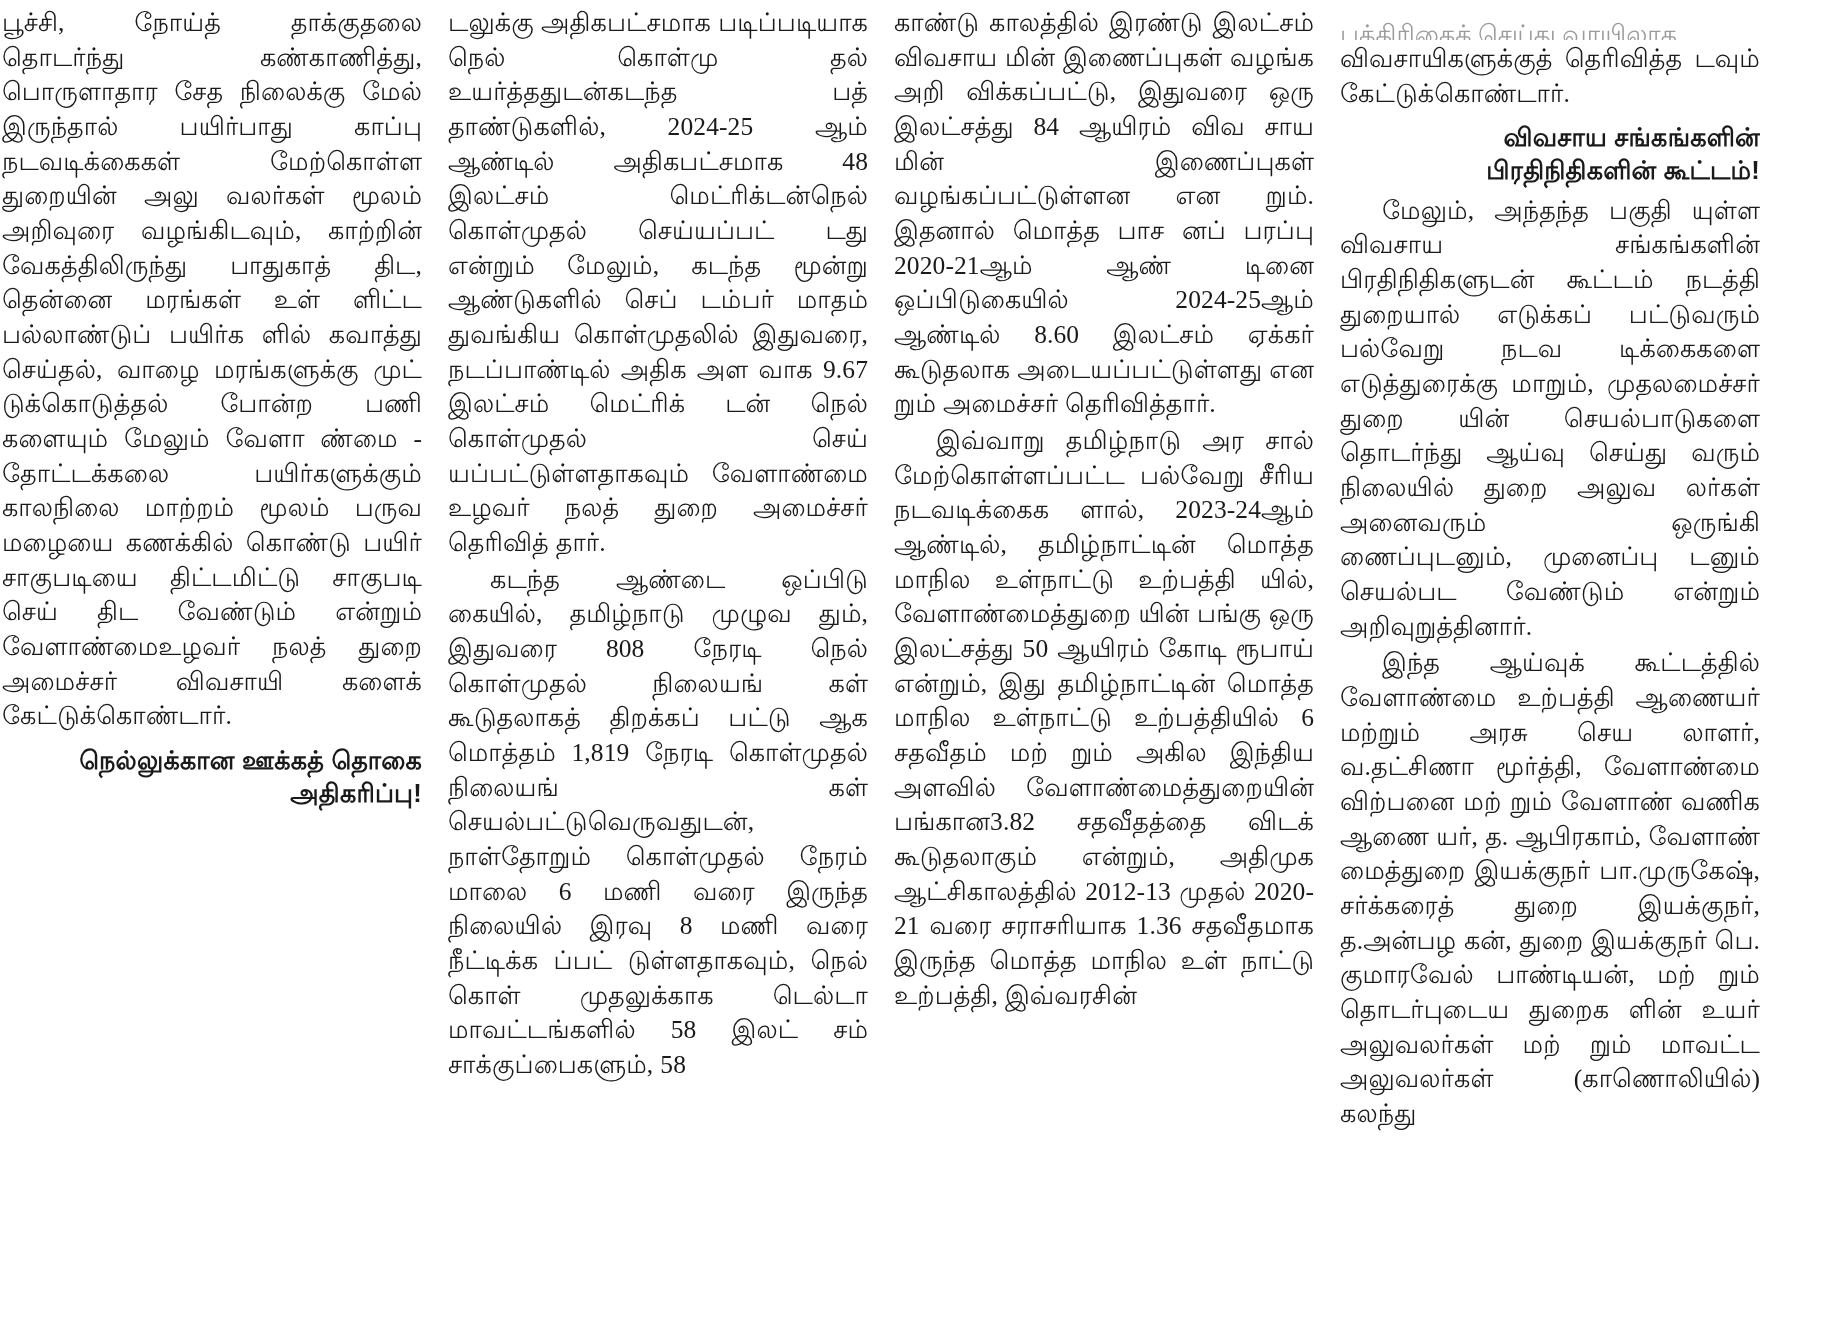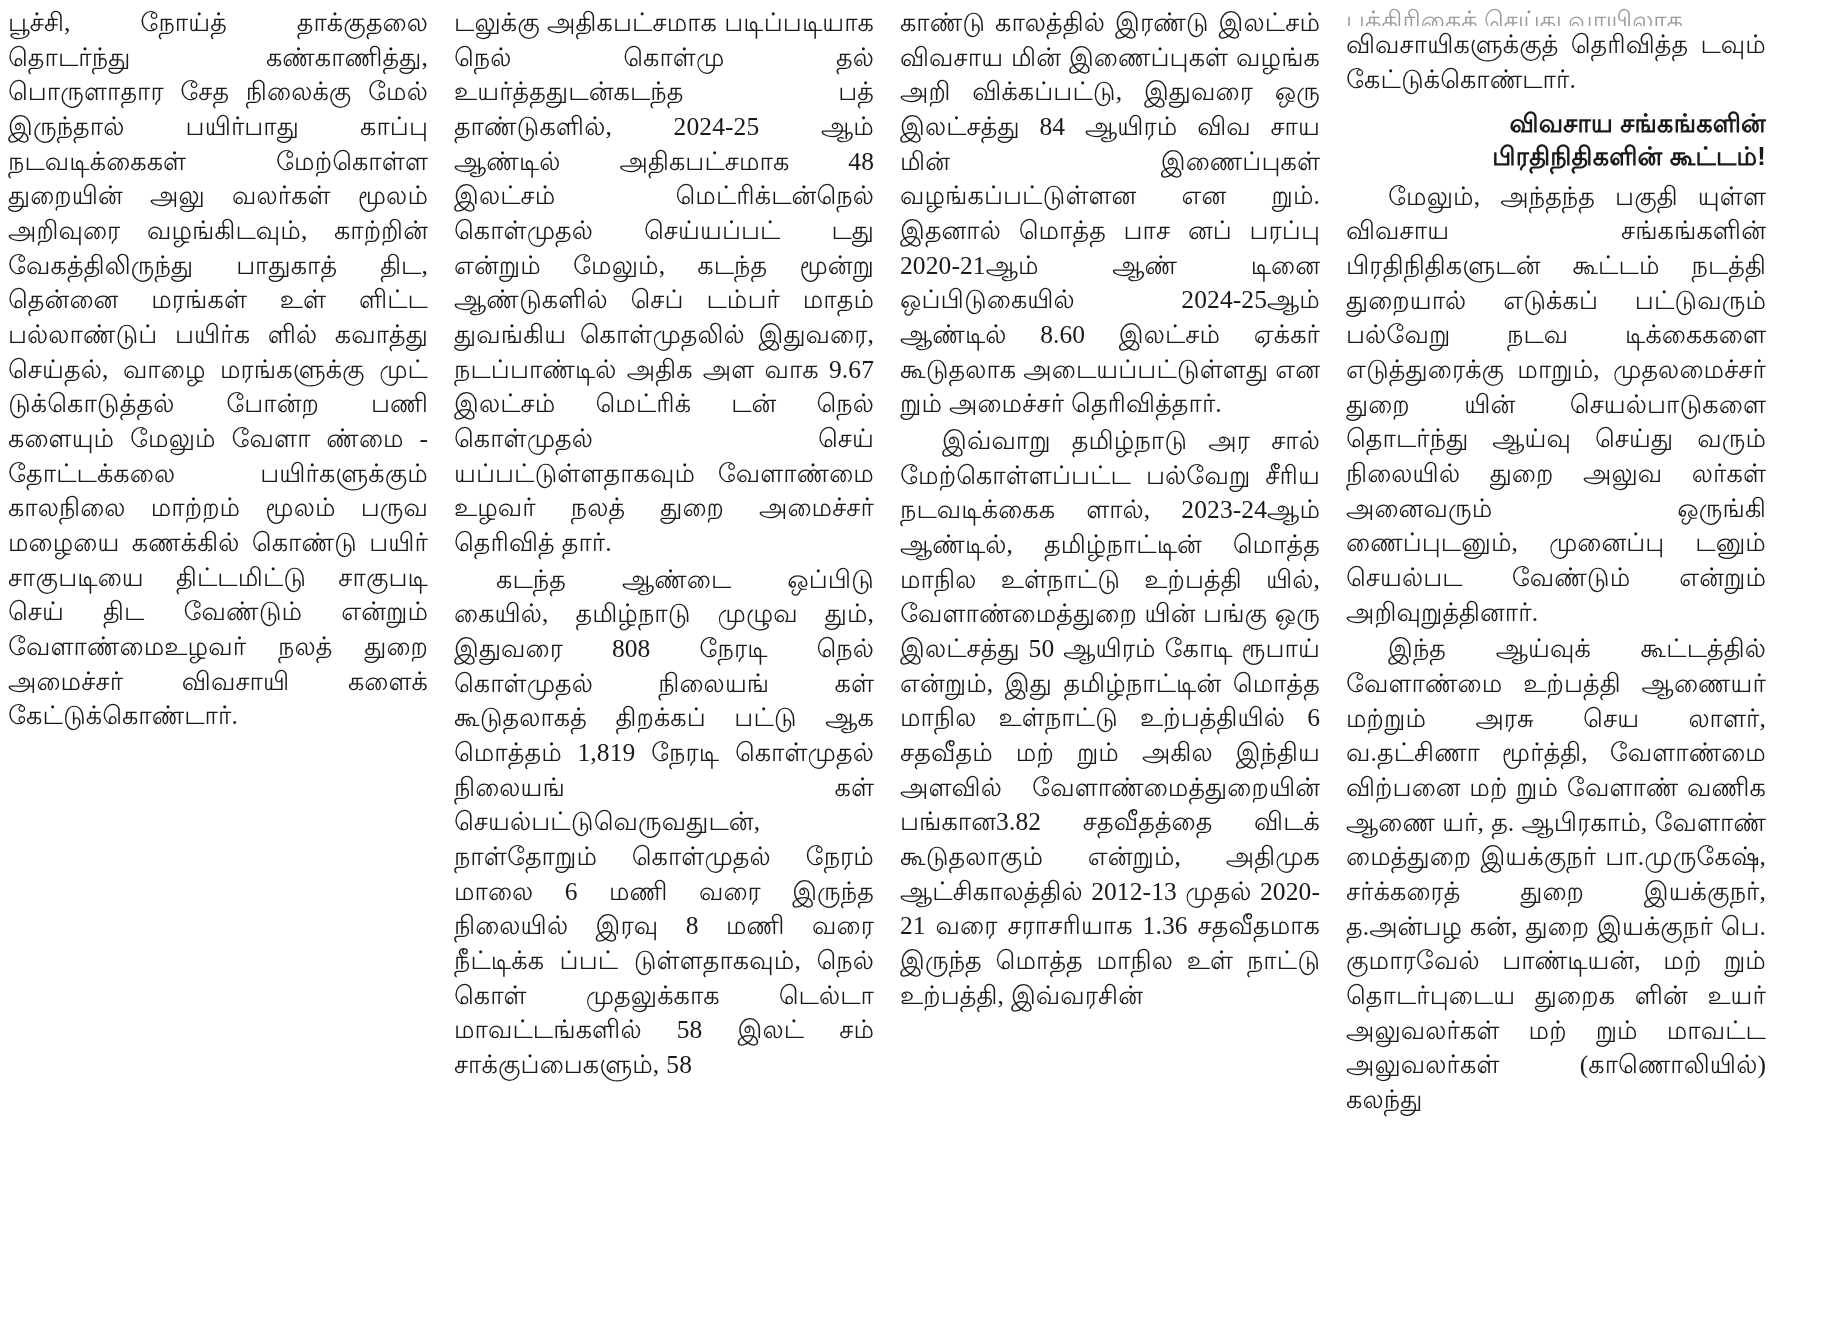--- a/index.html
+++ b/index.html
@@ -12,34 +12,34 @@
     height: 1322px;
     font-family: "Liberation Serif", "DejaVu Serif", serif;
     color: #1a1a1a;
     overflow: hidden;
   }
   .page {
     width: 1838px;
     height: 1322px;
     position: relative;
     box-sizing: border-box;
-    padding: 6px 14px 0 8px;
+    padding: 6px 14px 0 2px;
     display: flex;
     gap: 26px;
   }
   .column {
     flex: 1 1 0;
     min-width: 0;
     display: flex;
     flex-direction: column;
   }
   .col-1 { max-width: 420px; }
   .col-2 { max-width: 420px; }
   .col-3 { max-width: 420px; }
-  .col-4 { max-width: 420px; }
+  .col-4 { max-width: 420px; margin-top: 14px; }
 
   .para {
     font-size: 25.5px;
     line-height: 1.36;
     text-align: justify;
     text-justify: inter-word;
     margin: 0 0 2px 0;
     letter-spacing: 0.1px;
     word-spacing: 0.5px;
   }
@@ -74,20 +74,21 @@
   }
 </style>
 </head>
 <body>
 
 <div class="page">
 
   <div class="column col-1">
     <div class="col-inner">
       <p class="para cut-top">பூச்சி, நோய்த் தாக்குதலை தொடர்ந்து கண்காணித்து, பொருளாதார சேத நிலைக்கு மேல் இருந்தால் பயிர்பாது காப்பு நடவடிக்கைகள் மேற்கொள்ள துறையின் அலு வலர்கள் மூலம் அறிவுரை வழங்கிடவும், காற்றின் வேகத்திலிருந்து பாதுகாத் திட, தென்னை மரங்கள் உள் ளிட்ட பல்லாண்டுப் பயிர்க ளில் கவாத்து செய்தல், வாழை மரங்களுக்கு முட் டுக்கொடுத்தல் போன்ற பணி களையும் மேலும் வேளா ண்மை - தோட்டக்கலை பயிர்களுக்கும் காலநிலை மாற்றம் மூலம் பருவ மழையை கணக்கில் கொண்டு பயிர் சாகுபடியை திட்டமிட்டு சாகுபடி செய் திட வேண்டும் என்றும் வேளாண்மைஉழவர் நலத் துறை அமைச்சர் விவசாயி களைக் கேட்டுக்கொண்டார்.</p>
+      <h3 class="subhead">நெல்லுக்கான ஊக்கத் தொகை அதிகரிப்பு!</h3>
     </div>
   </div>
 
   <div class="column col-2">
     <div class="col-inner">
       <p class="para cut-top">டலுக்கு அதிகபட்சமாக படிப்படியாக நெல் கொள்மு தல் உயர்த்ததுடன்கடந்த பத் தாண்டுகளில், 2024-25 ஆம் ஆண்டில் அதிகபட்சமாக 48 இலட்சம் மெட்ரிக்டன்நெல் கொள்முதல் செய்யப்பட் டது என்றும் மேலும், கடந்த மூன்று ஆண்டுகளில் செப் டம்பர் மாதம் துவங்கிய கொள்முதலில் இதுவரை, நடப்பாண்டில் அதிக அள வாக 9.67 இலட்சம் மெட்ரிக் டன் நெல் கொள்முதல் செய் யப்பட்டுள்ளதாகவும் வேளாண்மை உழவர் நலத் துறை அமைச்சர் தெரிவித் தார்.</p>
       <p class="para indent">கடந்த ஆண்டை ஒப்பிடு கையில், தமிழ்நாடு முழுவ தும், இதுவரை 808 நேரடி நெல் கொள்முதல் நிலையங் கள் கூடுதலாகத் திறக்கப் பட்டு ஆக மொத்தம் 1,819 நேரடி கொள்முதல் நிலையங் கள் செயல்பட்டுவெருவதுடன், நாள்தோறும் கொள்முதல் நேரம் மாலை 6 மணி வரை இருந்த நிலையில் இரவு 8 மணி வரை நீட்டிக்க ப்பட் டுள்ளதாகவும், நெல் கொள் முதலுக்காக டெல்டா மாவட்டங்களில் 58 இலட் சம் சாக்குப்பைகளும், 58</p>
     </div>
   </div>
 

